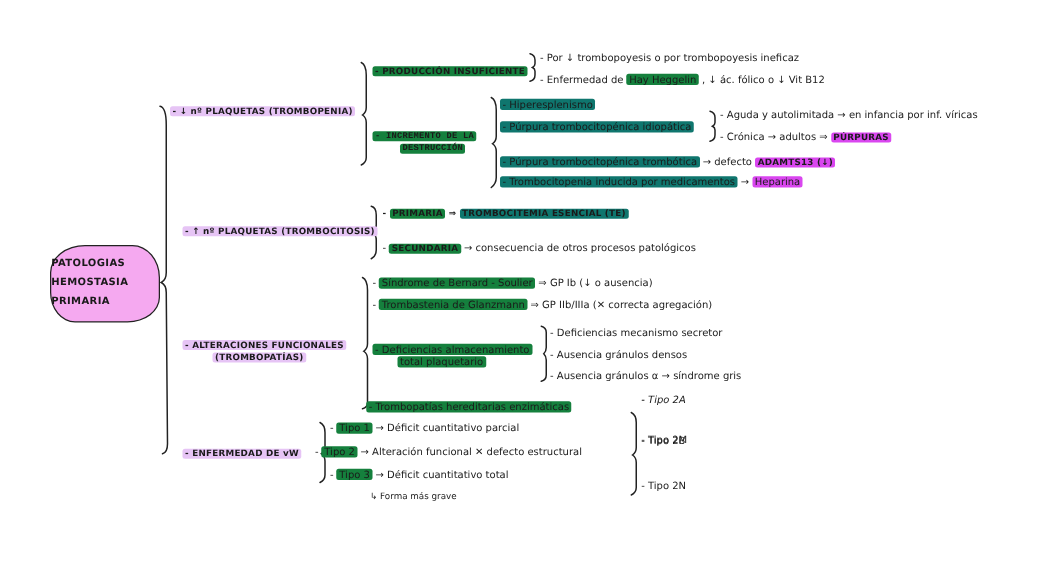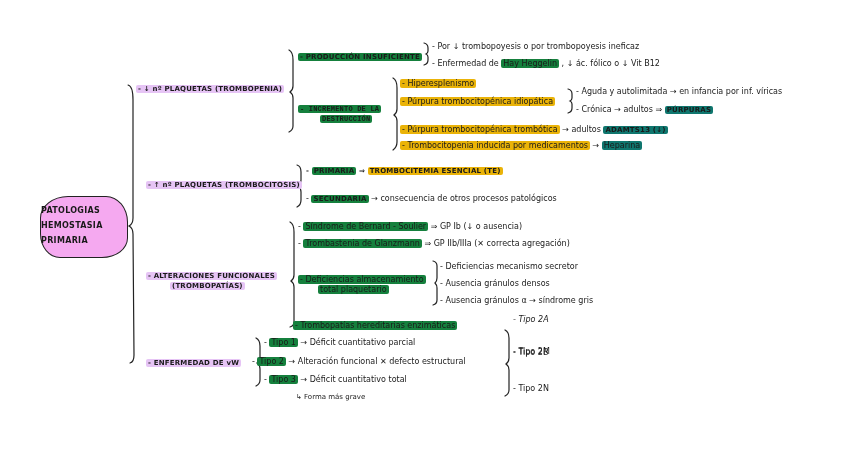--- a/index.html
+++ b/index.html
@@ -3,22 +3,22 @@
 <meta charset="utf-8">
 <style>
   html, body { margin:0; padding:0; }
   body { width:848px; height:451px; background:#ffffff; position:relative; overflow:hidden;
          font-family:"DejaVu Sans", sans-serif; color:#1a1a1a; }
   .t { position:absolute; white-space:nowrap; font-size:8px; line-height:11px; }
   .caps { font-size:7px; letter-spacing:0.2px; font-weight:bold; }
   .hl { padding:0 2px; border-radius:2px; }
   .purple { background:#e6c4f5; }
   .yellow { background:#15803d; }
-  .green { background:#eab308; }
-  .orange { background:#0f766e; }
+  .green { background:#0f766e; }
+  .orange { background:#d946ef; }
   .cloud { position:absolute; left:40px; top:196px; width:86px; height:60px;
            background:#f5a9f0; border:1.5px solid #222; border-radius:28px 22px 26px 20px / 22px 26px 20px 24px; }
   .cloud .lines { position:absolute; left:0; right:0; top:6px; text-align:left; font-size:8px; font-weight:bold; line-height:15px; letter-spacing:0.3px; }
   svg.br { position:absolute; left:0; top:0; }
 </style>
 </head>
 <body>
 
 <svg class="br" width="848" height="451">
   <g fill="none" stroke="#222" stroke-width="1.2" stroke-linecap="round">
@@ -72,21 +72,21 @@
   <span class="hl green">- Hiperesplenismo</span>
 </div>
 <div class="t" style="left:400px;top:96px;">
   <span class="hl green">- Púrpura trombocitopénica idiopática</span>
 </div>
 <div class="t" style="left:576px;top:86px;">- Aguda y autolimitada → en infancia por inf. víricas</div>
 <div class="t" style="left:576px;top:104px;">
   <span>- Crónica → adultos ⇒ </span><span class="hl orange caps">PÚRPURAS</span>
 </div>
 <div class="t" style="left:400px;top:124px;">
-  <span class="hl green">- Púrpura trombocitopénica trombótica</span><span> → adultos </span><span class="hl orange caps">ADAMTS13 (↓)</span>
+  <span class="hl green">- Púrpura trombocitopénica trombótica</span><span> → defecto </span><span class="hl orange caps">ADAMTS13 (↓)</span>
 </div>
 <div class="t" style="left:400px;top:140px;">
   <span class="hl green">- Trombocitopenia inducida por medicamentos</span><span> → </span><span class="hl orange">Heparina</span>
 </div>
 
 <div class="t caps" style="left:146px;top:180px;">
   <span class="hl purple">- ↑ nº PLAQUETAS (TROMBOCITOSIS)</span>
 </div>
 <div class="t caps" style="left:306px;top:166px;">
   <span>- </span><span class="hl yellow">PRIMARIA</span><span> ⇒ </span><span class="hl green">TROMBOCITEMIA ESENCIAL (TE)</span>

